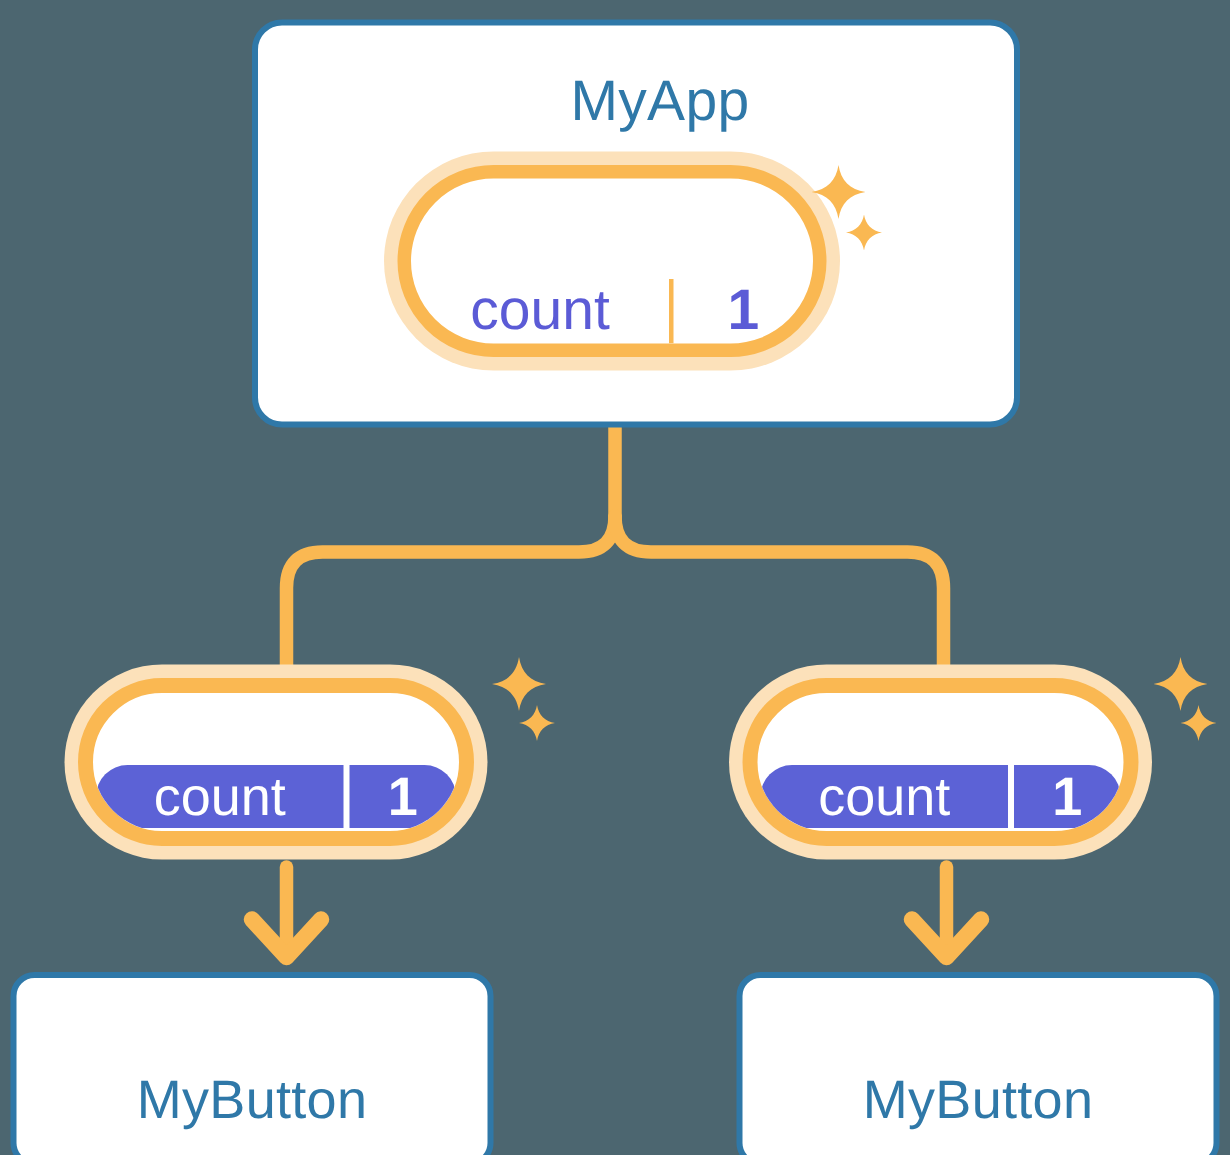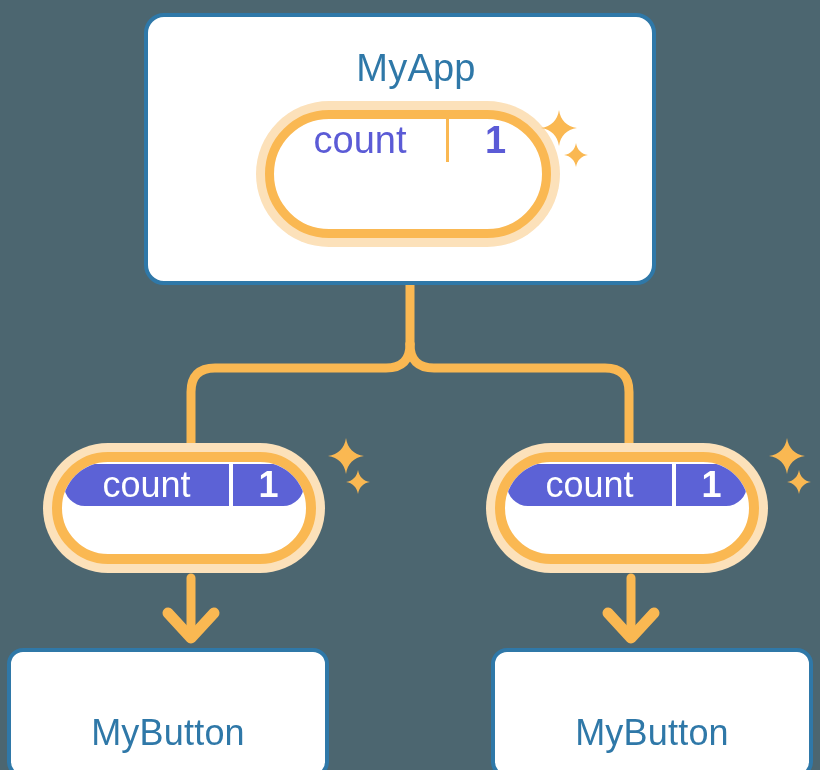--- a/index.html
+++ b/index.html
@@ -40,21 +40,21 @@
     color: #2f78a8;
     font-size: 38px;
     font-weight: 400;
     text-align: center;
     letter-spacing: 0.2px;
     white-space: nowrap;
     margin-top: 40px;
   }
 
   #root-card {
-    left: 144px;
+    left: 168px;
     top: 13px;
     width: 512px;
     height: 272px;
     border-radius: 20px;
     padding-left: 32px;
   }
   #root-card .card-title {
     margin-top: 30px;
   }
 
@@ -81,21 +81,21 @@
 
   
   .pill-wrap {
     position: absolute;
   }
   .pill {
     position: relative;
     box-sizing: border-box;
     border-radius: 999px;
     display: flex;
-    align-items: flex-start;
+    align-items: flex-end;
     overflow: hidden;
   }
   .pill-key, .pill-val {
     display: flex;
     align-items: center;
     justify-content: center;
     box-sizing: border-box;
   }
 
   

